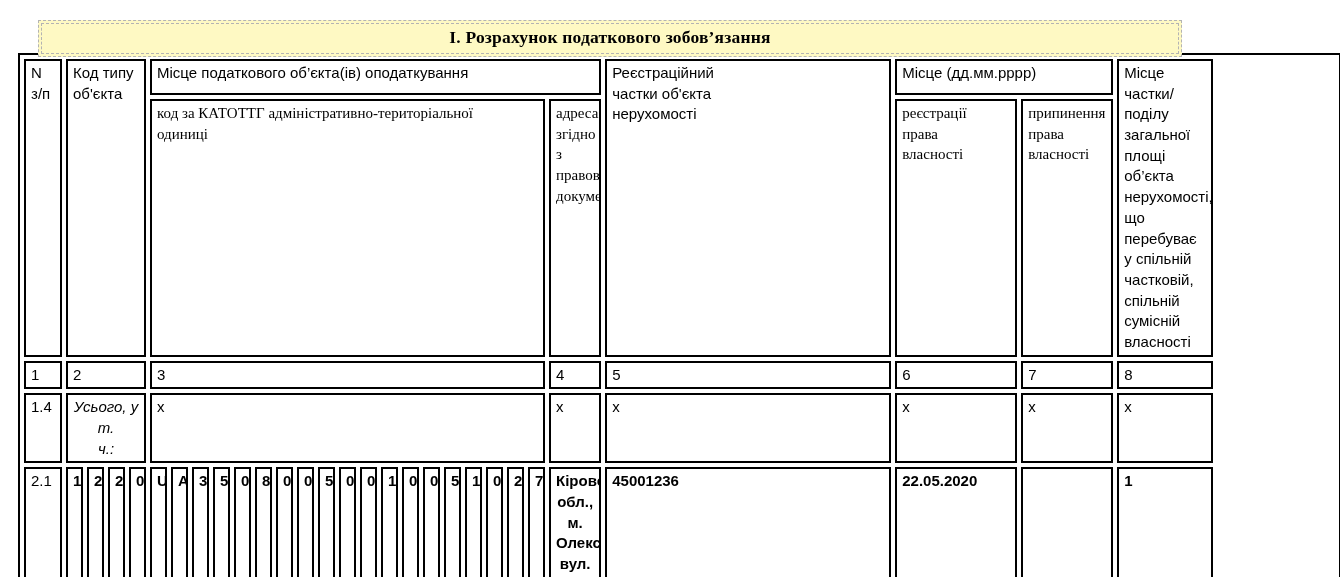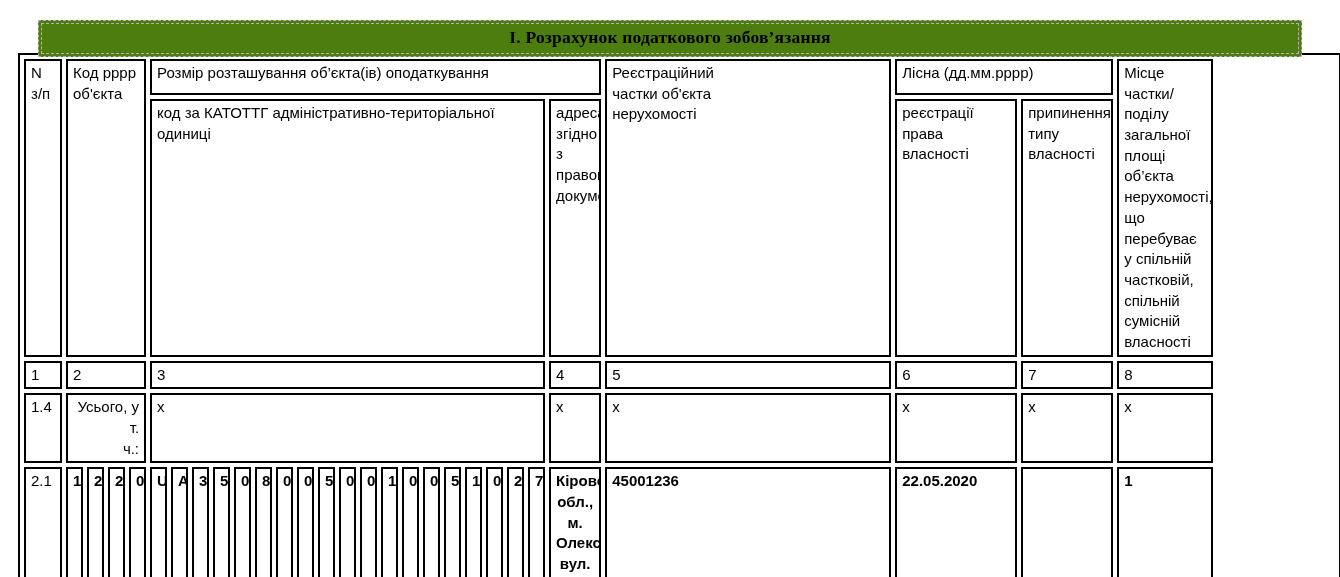--- a/index.html
+++ b/index.html
@@ -2,23 +2,23 @@
 <html><head>
 <meta charset="utf-8">
 <style>
   html,body { margin:0; padding:0; background:#ffffff; }
   body {
     width:1340px; height:577px; position:relative;
     font-family:"Liberation Sans", sans-serif; color:#000;
   }
   
   .title-frame {
-    position:absolute; left:38px; top:20px; width:1264px;
+    position:absolute; left:38px; top:20px; width:1144px;
     border:1px dashed #b3b3b3; padding:2px; box-sizing:border-box;
-    background:#4d7c0f; z-index:2;
+    background:#fef9c3; z-index:2;
   }
   .title-frame-inner { border:1px dashed #b3b3b3; padding:3px 2px 5px 2px; }
   .title {
     margin:0; font-family:"Liberation Serif", serif; font-weight:bold;
     font-size:17.5px; text-align:center; letter-spacing:.2px;
   }
   
   .table-wrap {
     position:absolute; left:18px; top:53px;
     border:2px solid #000; z-index:1; background:#fff;
@@ -26,31 +26,31 @@
   table.form {
     border-collapse:separate; border-spacing:4px;
     table-layout:fixed; width:1298px;
   }
   table.form td {
     border:2px solid #000; vertical-align:top; box-sizing:border-box;
     font-size:15px; line-height:1.38; white-space:pre-line; overflow:hidden;
     padding:2px 5px; background:#fff;
   }
   tr.rh1  { height:30px; }
-  tr.rh2  { height:214px; }
+  tr.rh2  { height:214px;font-family:Liberation Serif, serif; }
   tr.rnum { height:28px; }
   tr.rtot { height:48px; }
   tr.rd1  { height:72px; }
   td.hc   { padding:2px 5px; }
   td.numc { padding:2px 3px; }
   td.box  { padding:2px 0; text-align:center; font-weight:bold; }
   td.wide { }
   td.addr { text-align:center; font-weight:bold; line-height:1.55; padding:3px 3px; }
   td.bd   { font-weight:bold; padding:3px 5px; }
-  td.totlabel { text-align:right; font-size:14px; padding:2px 1px; }
+  td.totlabel { text-align:center; font-size:14px; padding:2px 1px;font-style:italic; }
 </style>
 </head>
 <body>
 
 <div class="title-frame">
   <div class="title-frame-inner">
     <h1 class="title">І. Розрахунок податкового зобов’язання</h1>
   </div>
 </div>
 
@@ -86,27 +86,27 @@
     <col style="width:122px">
     <col style="width:92px">
     <col style="width:96px">
     <col style="width:118px">
   </colgroup>
 
   <tbody>
         <tr class="rh1">
     <td class="hc" rowspan="2">N
 з/п</td>
-    <td class="hc" rowspan="2" colspan="4">Код рррр
+    <td class="hc" rowspan="2" colspan="4">Код типу
 об'єкта</td>
-    <td class="hc" colspan="20">Розмір розташування об’єкта(ів) оподаткування</td>
+    <td class="hc" colspan="20">Місце податкового об’єкта(ів) оподаткування</td>
     <td class="hc" rowspan="2">Реєстраційний
 частки об'єкта
 нерухомості</td>
-    <td class="hc" colspan="2">Лісна (дд.мм.рррр)</td>
+    <td class="hc" colspan="2">Місце (дд.мм.рррр)</td>
     <td class="hc" rowspan="2">Місце
 частки/поділу
 загальної
 площі об’єкта
 нерухомості,
 що перебуває
 у спільній
 частковій,
 спільній
 сумісній
@@ -115,21 +115,21 @@
   <tr class="rh2">
     <td class="hc" colspan="19">код за КАТОТТГ адміністративно-територіальної
 одиниці</td>
     <td class="hc">адреса згідно з
 правовстановлюючими
 документами</td>
     <td class="hc">реєстрації
 права
 власності</td>
     <td class="hc">припинення
-типу
+права
 власності</td>
   </tr>
 
   <tr class="rnum">
     <td class="numc">1</td>
     <td class="numc" colspan="4">2</td>
     <td class="numc" colspan="19">3</td>
     <td class="numc">4</td>
     <td class="numc">5</td>
     <td class="numc">6</td>

